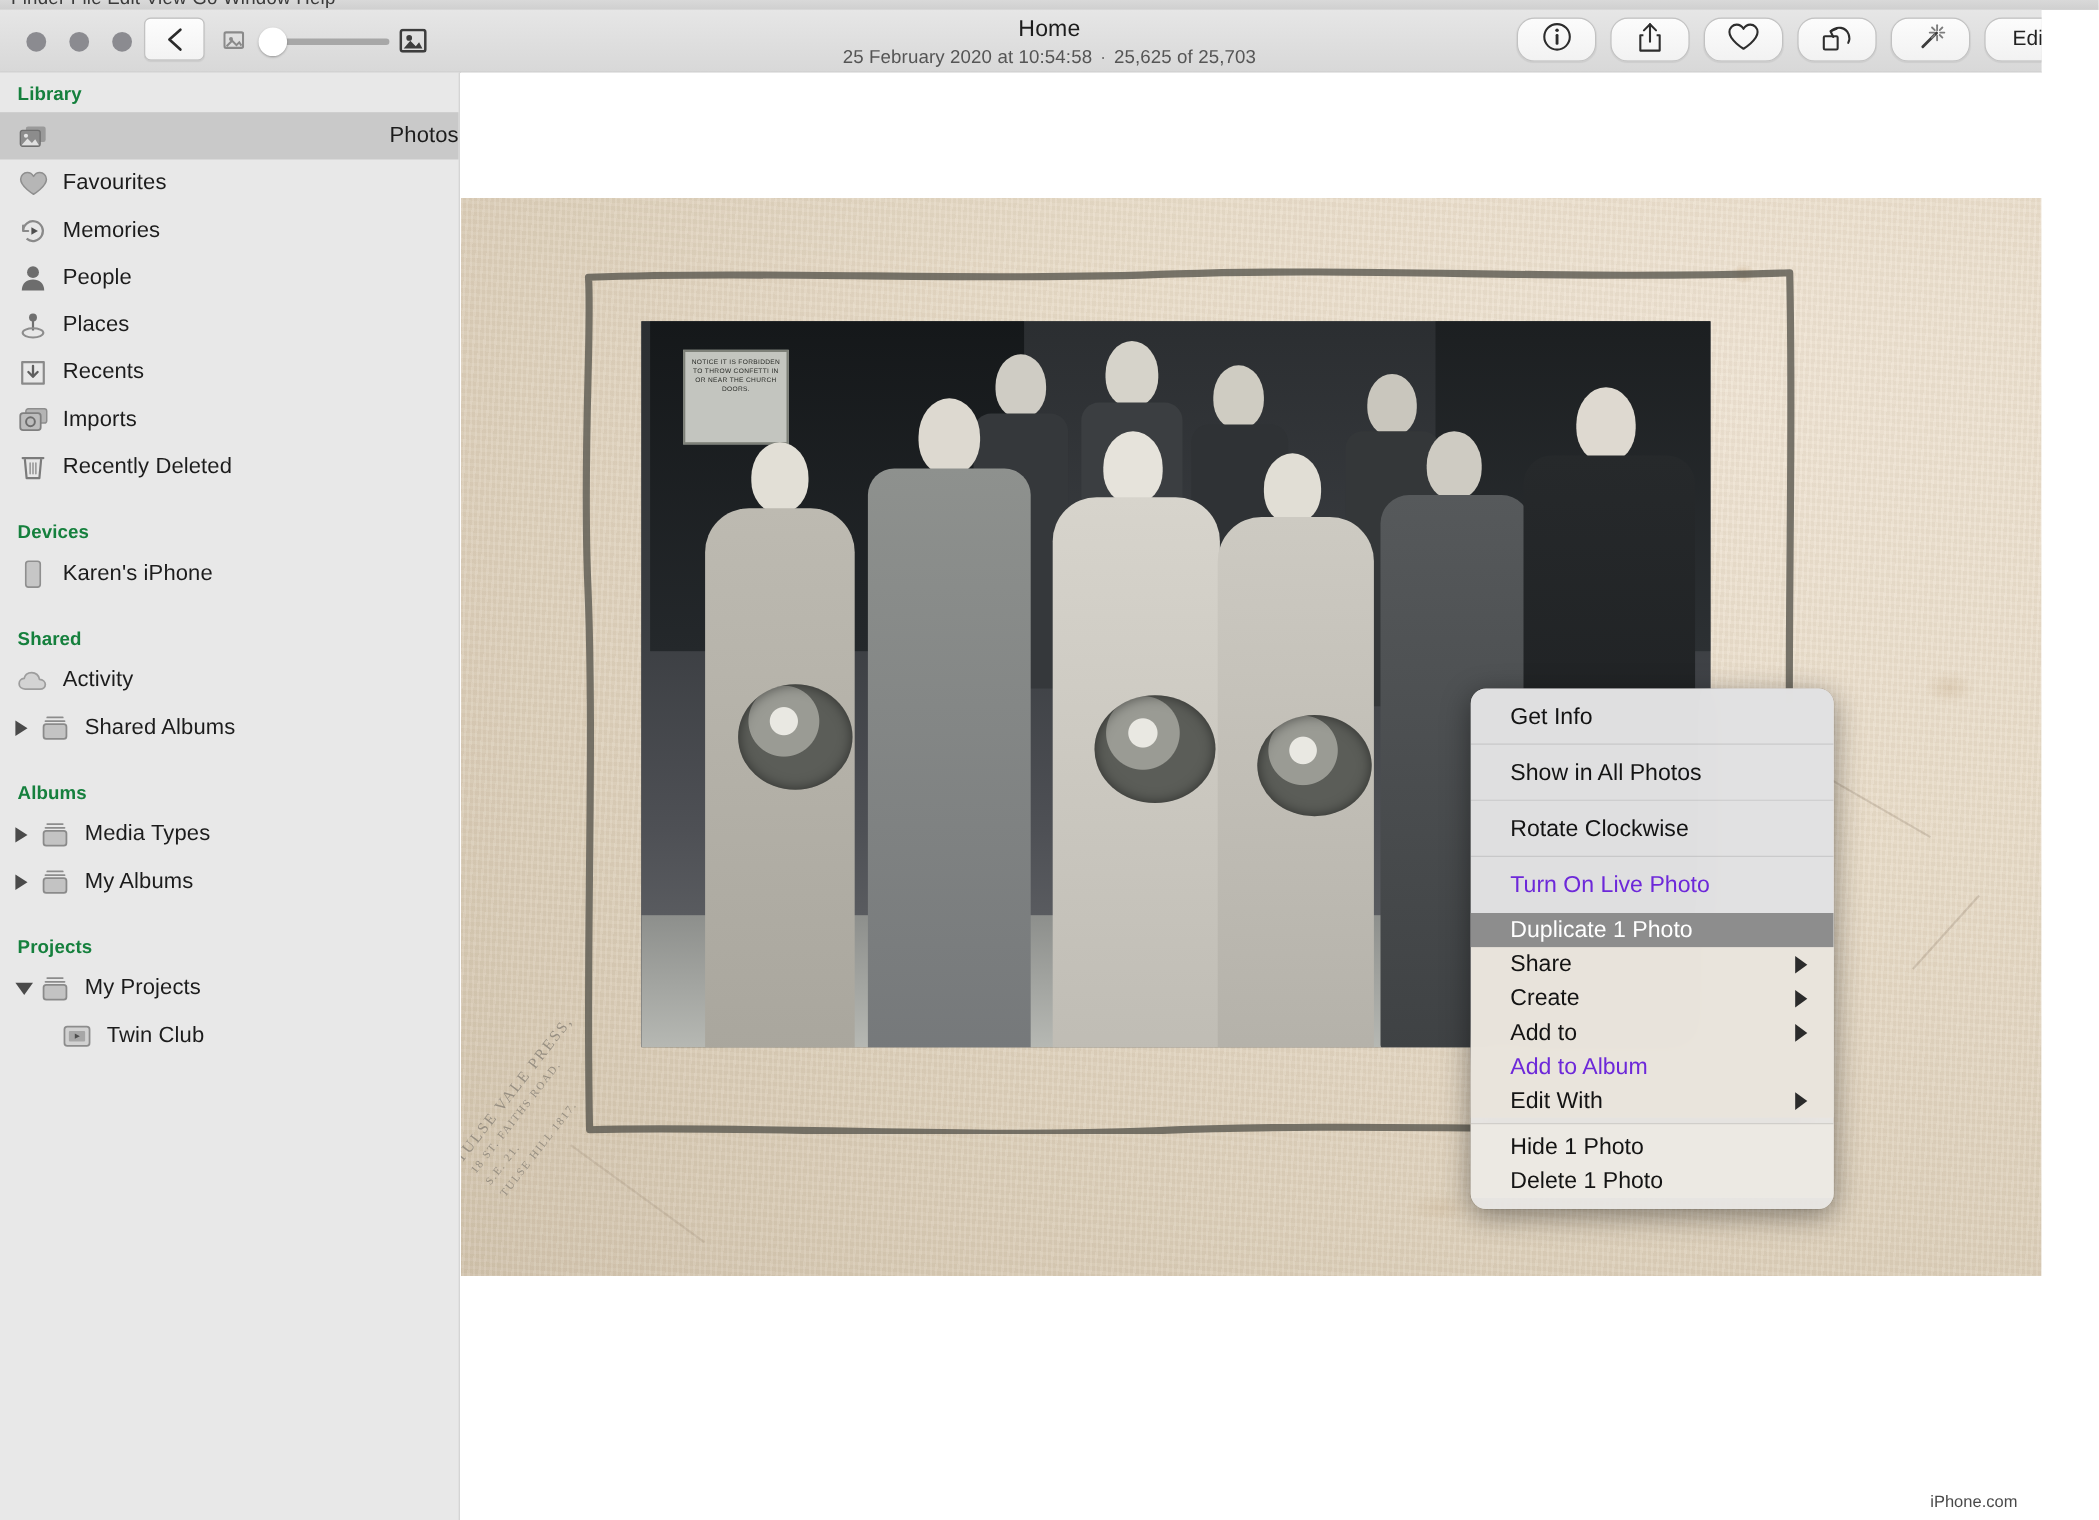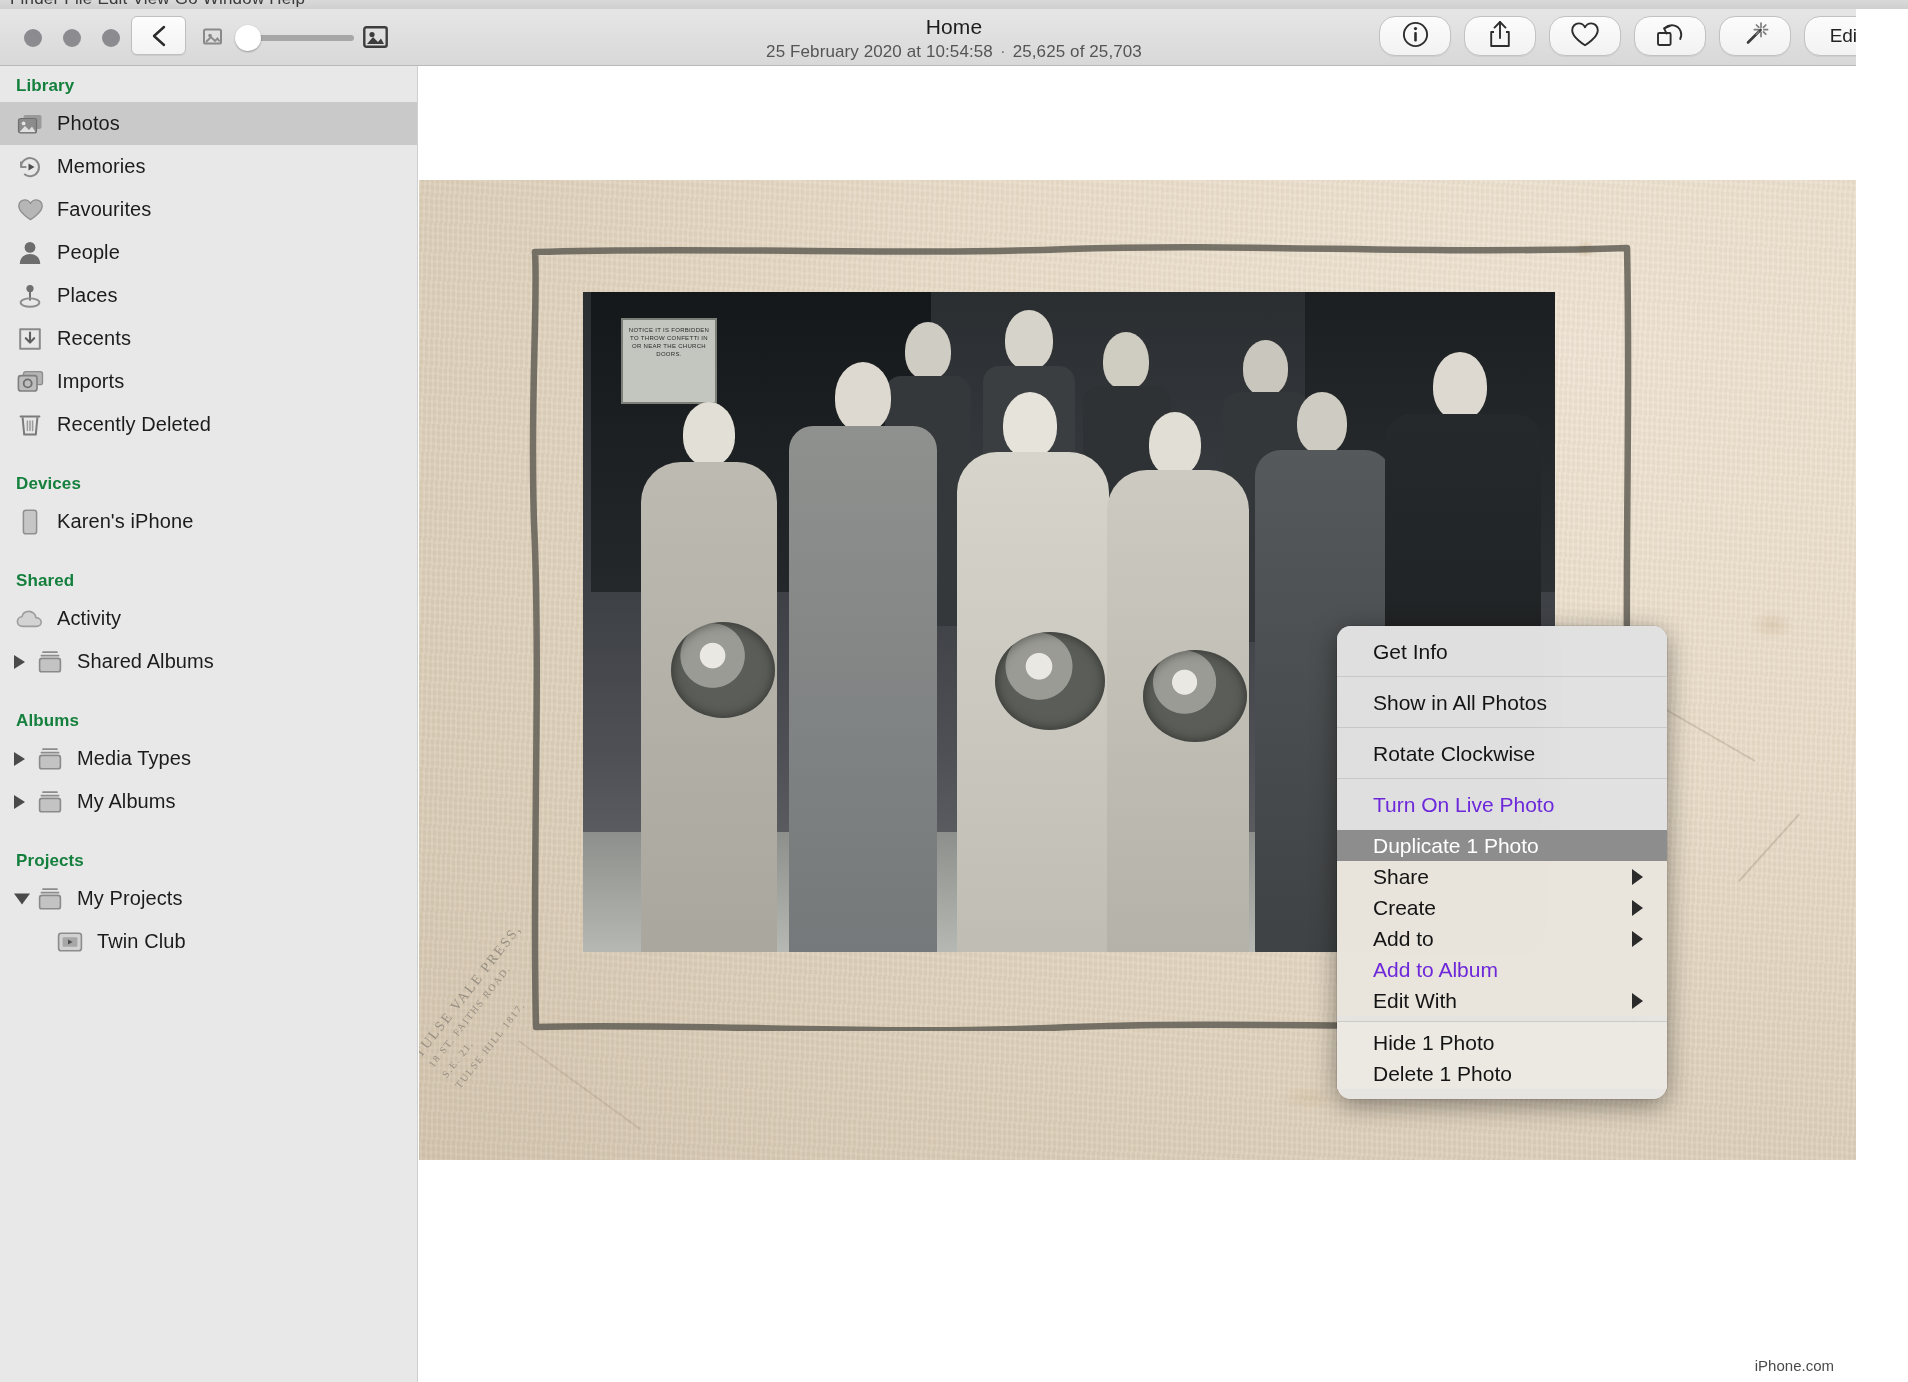--- a/index.html
+++ b/index.html
@@ -92,21 +92,21 @@
     overflow:hidden;
   }
   .sb-head{
     font-size:17px; color:#15803d; font-weight:bold;
     padding:0 0 0 16px; height:36px; line-height:40px; letter-spacing:.1px;
   }
   .sb-row{
     display:flex; align-items:center; height:43px;
     padding-left:16px; gap:13px; position:relative;
   }
-  .sb-row.selected{ background:#c9c9c9; }
+  .sb-row.selected{ background:#c9c9c9;justify-content:space-between; }
   .sb-row .lbl{ font-size:20px; color:#1c1c1c; letter-spacing:.1px; }
   .sb-row.indent{ padding-left:56px; }
   .sb-ico{ width:28px; height:28px; display:flex; align-items:center; justify-content:center; flex:0 0 28px; }
   .tri{ position:absolute; left:14px; top:50%; transform:translateY(-50%); width:0;height:0; }
   .tri.right{ border-left:11px solid #4a4a4a; border-top:7px solid transparent; border-bottom:7px solid transparent; }
   .tri.down{ border-top:11px solid #4a4a4a; border-left:8px solid transparent; border-right:8px solid transparent; }
   .sb-row.has-tri{ padding-left:36px; }
   .sb-gap{ height:18px; }
 
   
@@ -340,36 +340,36 @@
               <rect x="1.5" y="5.5" width="18" height="14.5" rx="2" fill="#8c8c8c" stroke="#6f6f6f" stroke-width="1.2"></rect>
               <circle cx="6.6" cy="10.4" r="1.9" fill="#e4e4e4"></circle>
               <path d="M2.6 19 L8 13 L12 17 L15 13.6 L18.4 19 Z" fill="#e0e0e0"></path>
             </svg>
         </span>
         <span class="lbl">Photos</span>
       </div>
 
       <div class="sb-row">
         <span class="sb-ico">
+          <svg width="27" height="24" viewBox="0 0 27 24">
+              <path d="M13.5 21.6 C13.5 21.6 1.8 14.6 1.8 8 C1.8 4.4 4.6 1.9 7.8 1.9 C10.1 1.9 12.3 3.3 13.5 5.4 C14.7 3.3 16.9 1.9 19.2 1.9 C22.4 1.9 25.2 4.4 25.2 8 C25.2 14.6 13.5 21.6 13.5 21.6 Z" fill="#b6b6b6" stroke="#8f8f8f" stroke-width="1.4" stroke-linejoin="round"></path>
+            </svg>
+        </span>
+        <span class="lbl">Favourites</span>
+      </div>
+
+      <div class="sb-row">
+        <span class="sb-ico">
           <svg width="26" height="26" viewBox="0 0 26 26">
               <path d="M4 13 A9 9 0 1 1 7.2 20" fill="none" stroke="#8a8a8a" stroke-width="2"></path>
               <path d="M4 8.2 V13 H8.6" fill="none" stroke="#8a8a8a" stroke-width="2" stroke-linecap="round" stroke-linejoin="round"></path>
               <path d="M11.5 9.6 L17.5 13 L11.5 16.4 Z" fill="#4f4f4f"></path>
             </svg>
         </span>
         <span class="lbl">Memories</span>
-      </div>
-
-      <div class="sb-row">
-        <span class="sb-ico">
-          <svg width="27" height="24" viewBox="0 0 27 24">
-              <path d="M13.5 21.6 C13.5 21.6 1.8 14.6 1.8 8 C1.8 4.4 4.6 1.9 7.8 1.9 C10.1 1.9 12.3 3.3 13.5 5.4 C14.7 3.3 16.9 1.9 19.2 1.9 C22.4 1.9 25.2 4.4 25.2 8 C25.2 14.6 13.5 21.6 13.5 21.6 Z" fill="#b6b6b6" stroke="#8f8f8f" stroke-width="1.4" stroke-linejoin="round"></path>
-            </svg>
-        </span>
-        <span class="lbl">Favourites</span>
       </div>
 
       <div class="sb-row">
         <span class="sb-ico">
           <svg width="24" height="25" viewBox="0 0 24 25">
               <circle cx="12" cy="7.4" r="5.4" fill="#6d6d6d"></circle>
               <path d="M1.8 24 C1.8 17.4 6.4 14 12 14 C17.6 14 22.2 17.4 22.2 24 Z" fill="#6d6d6d"></path>
             </svg>
         </span>
         <span class="lbl">People</span>

